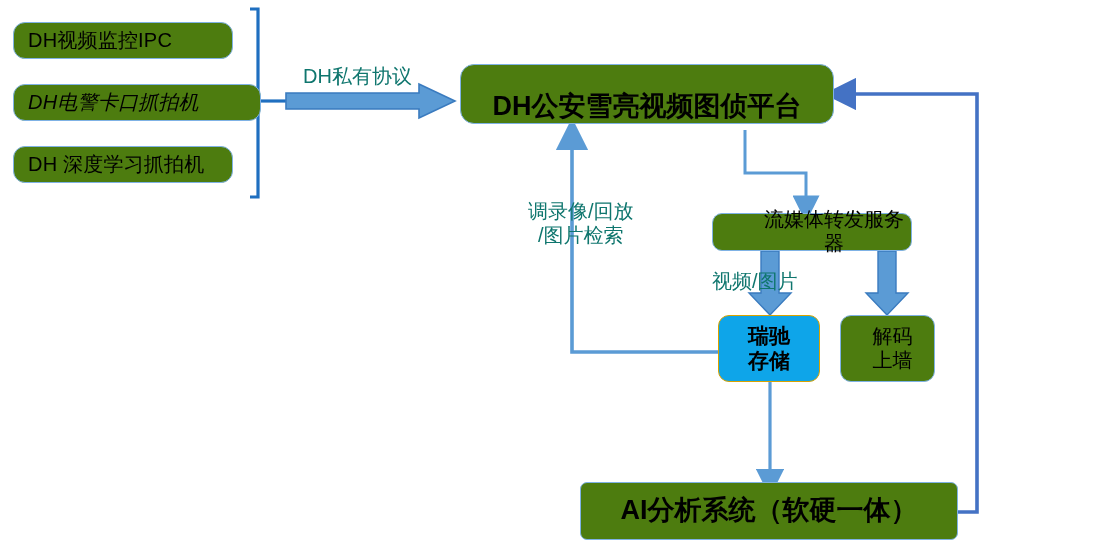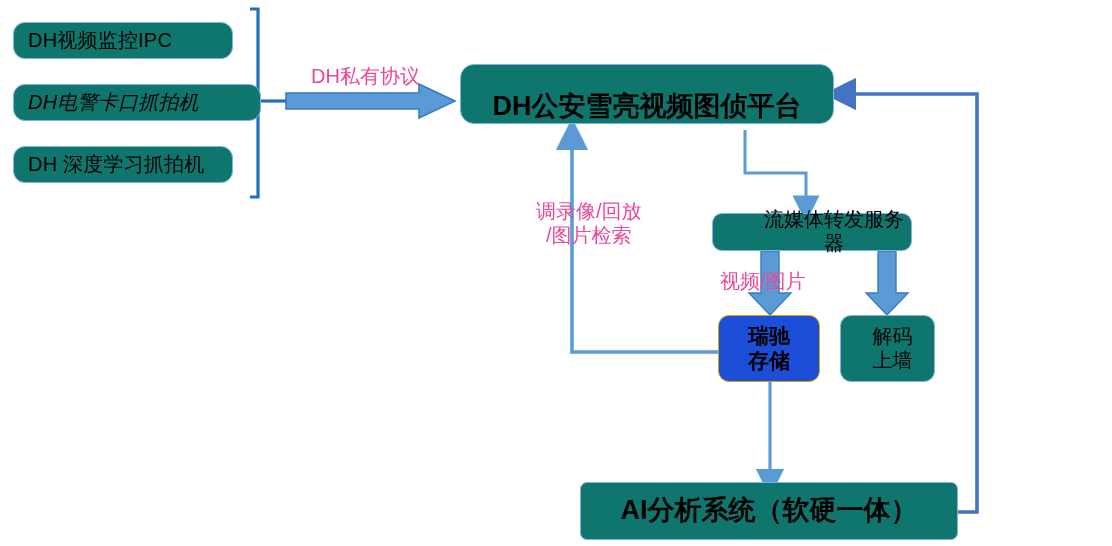--- a/index.html
+++ b/index.html
@@ -8,33 +8,33 @@
     font-family:"Liberation Sans","DejaVu Sans",sans-serif;
     color:#000;
   }
   #canvas{position:absolute;left:0;top:0;width:1112px;height:546px;}
   svg.layer{position:absolute;left:0;top:0;width:1112px;height:546px;pointer-events:none;}
 
   .node{
     position:absolute;box-sizing:border-box;
     display:flex;align-items:center;justify-content:center;
     text-align:center;line-height:1.18;
-    border:1.6px solid #7FB2E5;border-radius:12px;background:#0f766e;
+    border:1.6px solid #7FB2E5;border-radius:12px;background:#4d7c0f;
   }
   .node.src{font-size:20px;letter-spacing:.2px;justify-content:flex-start;padding-left:14px;}
   .node.platform{font-size:27px;font-weight:bold;border-width:1.6px;border-radius:14px;align-items:flex-end;}
   .node.stream{font-size:20px;border-radius:10px;}
   .node.storage{
-    background:#1d4ed8;border:1.8px solid #D9A300;border-radius:11px;
+    background:#0ea5e9;border:1.8px solid #D9A300;border-radius:11px;
     font-weight:bold;font-size:21px;color:#000;
   }
   .node.decode{font-size:20px;border-radius:11px;padding-left:10px;}
   .node.ai{font-size:27px;font-weight:bold;border-radius:7px;}
 
-  .lbl{position:absolute;font-size:20px;line-height:1.22;white-space:pre-line;color:#ec4899;margin-left:8px;}
+  .lbl{position:absolute;font-size:20px;line-height:1.22;white-space:pre-line;color:#0f766e;}
   .lbl.proto{font-size:20px;}
   .lbl.results{font-size:18px;line-height:1.32;}
 </style>
 </head>
 <body>
 
 <div id="canvas">
 
   <svg class="layer" viewBox="0 0 1112 546">
     <defs>

